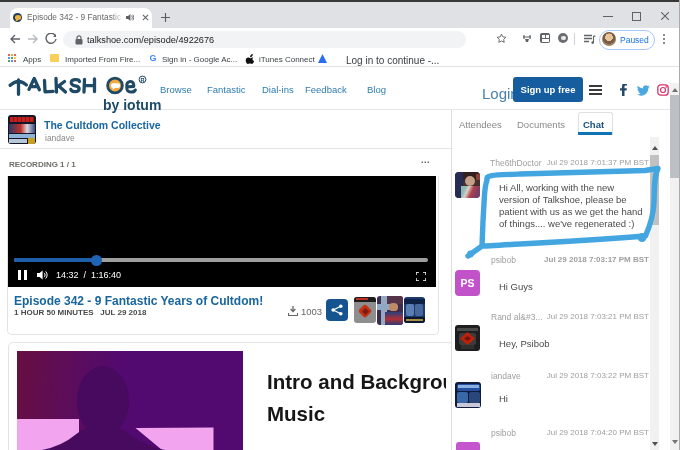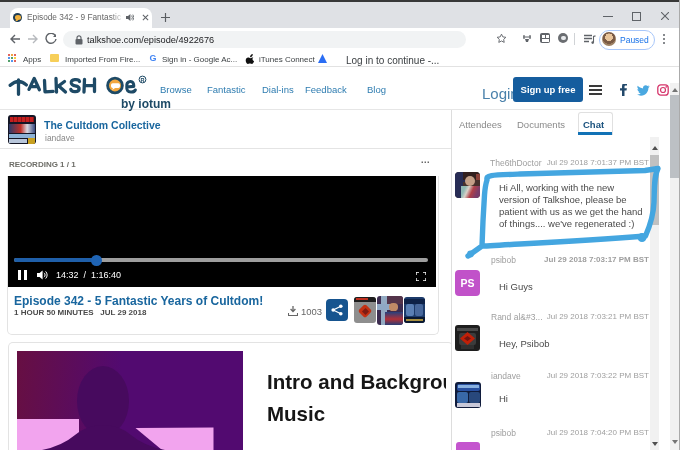--- a/index.html
+++ b/index.html
@@ -123,21 +123,21 @@
     <path d="M48 3.5 L48.5 17 M56.5 6.5 L49.8 11.5 M50.8 11 L57.5 17"></path>
     <path d="M71.5 6.5 Q71 4.2 66.8 4.6 Q62.8 5.2 63.3 8 Q63.8 10.4 67.3 10.9 Q71.3 11.5 71.1 14.1 Q70.8 16.9 66.8 16.7 Q63.3 16.5 62.8 14.4"></path>
     <path d="M76.5 4.5 L76 17 M86.5 4 L86.5 16.5 M76.3 10.6 L86.5 10.3"></path>
   </g>
   <circle cx="107" cy="10.5" r="7.4" fill="#f2a73f" stroke="#1e4a66" stroke-width="2.8"></circle>
   <path d="M103.7 8.3 h6.6 a1.7 1.7 0 0 1 1.7 1.7 v1.2 a1.7 1.7 0 0 1 -1.7 1.7 h-3.2 l-3 2.1 .9-2.1 h-.3 a1.7 1.7 0 0 1 -1.7 -1.7 v-1.2 a1.7 1.7 0 0 1 1.7 -1.7z" fill="#fff"></path>
   <path d="M125.5 11.5 L118.8 12 Q118.3 16.8 122.8 17 Q126.3 17.2 127.3 15 M118.8 12 Q118.1 7 122.3 6.5 Q125.8 6.2 125.8 11.3 Z" stroke="#1e4a66" stroke-width="3.1" fill="none" stroke-linecap="round" stroke-linejoin="round"></path>
   <circle cx="134.5" cy="4.5" r="3.4" fill="none" stroke="#1e4a66" stroke-width="1"></circle>
   <text x="134.5" y="6.5" font-size="5.5" font-weight="bold" fill="#1e4a66" text-anchor="middle" font-family="Liberation Sans">R</text>
 </svg>
-<div class="ab" style="left:103px;top:97px;font-size:12px;font-weight:bold;color:#1e4a66;margin-left:18px;">by iotum</div>
+<div class="ab" style="left:103px;top:97px;font-size:14px;font-weight:bold;color:#1e4a66;">by iotum</div>
 
 <div class="ab" style="left:160px;top:84px;font-size:9.5px;color:#2e7cb0;">Browse</div>
 <div class="ab" style="left:207px;top:84px;font-size:9.5px;color:#2e7cb0;">Fantastic</div>
 <div class="ab" style="left:262px;top:84px;font-size:9.5px;color:#2e7cb0;">Dial-ins</div>
 <div class="ab" style="left:305px;top:84px;font-size:9.5px;color:#2e7cb0;">Feedback</div>
 <div class="ab" style="left:367px;top:84px;font-size:9.5px;color:#2e7cb0;">Blog</div>
 <div class="ab" style="left:482px;top:85px;font-size:15px;color:#4a81ab;">Login</div>
 <div class="ab" style="left:513px;top:77px;width:70px;height:25px;background:#155d9e;border-radius:3px;color:#fff;font-size:9.5px;font-weight:bold;text-align:center;line-height:25px;">Sign up free</div>
 <div class="ab" style="left:589px;top:85px;width:13px;height:2.4px;background:#3a3a3a;"></div>
 <div class="ab" style="left:589px;top:89px;width:13px;height:2.4px;background:#3a3a3a;"></div>
@@ -178,21 +178,21 @@
 <div class="ab" style="left:23.5px;top:270px;width:3.4px;height:10px;background:#fff;"></div>
 <svg class="ab" style="left:37px;top:270px;" width="11" height="10" viewBox="0 0 11 10">
     <path d="M0 3h2.6L5.6 .4v9.2L2.6 7H0z" fill="#fff"></path>
     <path d="M7 2.8a2.8 2.8 0 0 1 0 4.4M8.6 1.4a5 5 0 0 1 0 7.2" stroke="#fff" stroke-width="1" fill="none"></path>
   </svg>
 <div class="ab" style="left:56px;top:270px;font-size:9px;color:#fff;">14:32&nbsp; /&nbsp; 1:16:40</div>
 <svg class="ab" style="left:416px;top:272px;" width="10" height="9" viewBox="0 0 10 9">
     <path d="M0 3V0h3M7 0h3v3M10 6v3H7M3 9H0V6" stroke="#fff" stroke-width="1.4" fill="none"></path>
   </svg>
 
-<div class="ab" style="left:14px;top:294px;font-size:12px;font-weight:bold;color:#19669e;">Episode 342 - 5 Fantastic Years of Cultdom!</div>
+<div class="ab" style="left:14px;top:294px;font-size:12px;font-weight:bold;color:#19669e;">Episode 342 - 9 Fantastic Years of Cultdom!</div>
 <div class="ab" style="left:14px;top:308px;font-size:8px;font-weight:bold;color:#4a4a4a;">1 HOUR 50 MINUTES&nbsp;&nbsp;&nbsp;JUL 29 2018</div>
 <svg class="ab" style="left:288px;top:306px;" width="10" height="10" viewBox="0 0 10 10">
     <path d="M5 0v5M2.6 3L5 5.6 7.4 3" stroke="#666" stroke-width="1.3" fill="none"></path>
     <path d="M0.5 7v2.5h9V7" stroke="#666" stroke-width="1.1" fill="none"></path>
   </svg>
 <div class="ab" style="left:301px;top:306px;font-size:9.5px;color:#666;">1003</div>
 <div class="ab" style="left:326px;top:299px;width:22px;height:22px;background:#16548f;border-radius:4px;"></div>
 <svg class="ab" style="left:331px;top:304px;" width="12" height="12" viewBox="0 0 12 12">
     <circle cx="9.8" cy="2.2" r="1.8" fill="#fff"></circle>
     <circle cx="2.2" cy="6" r="1.8" fill="#fff"></circle>

